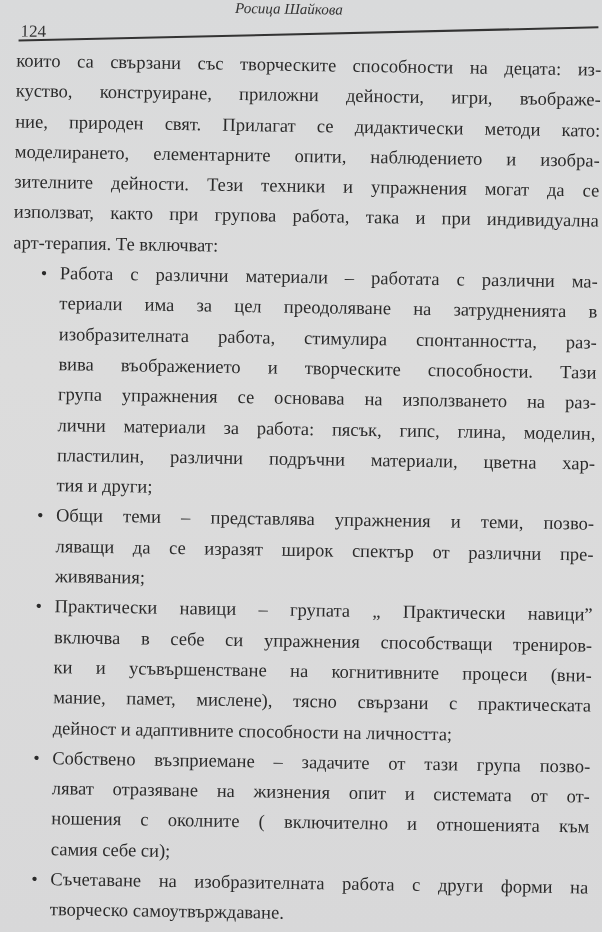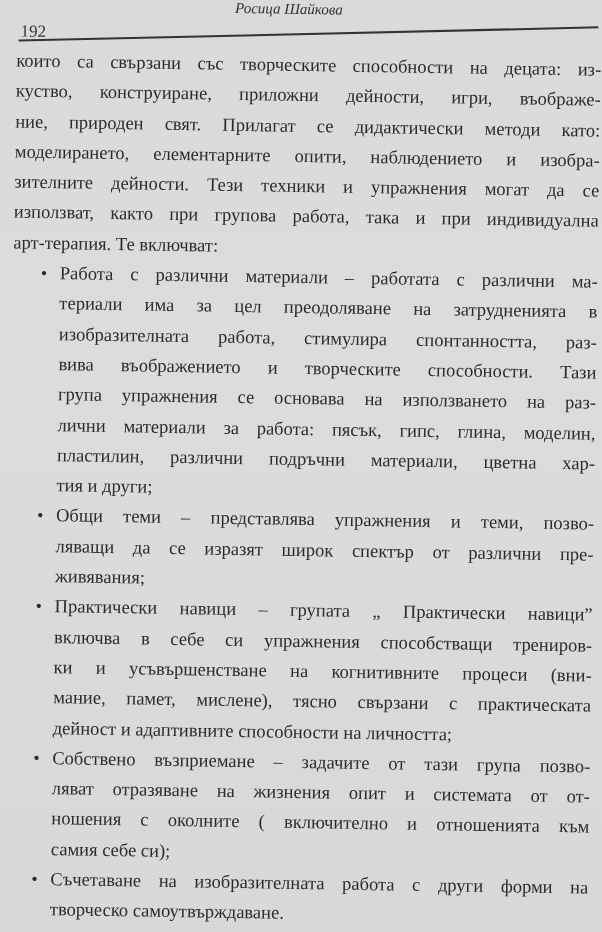--- a/index.html
+++ b/index.html
@@ -39,21 +39,21 @@
     position: absolute; left: 28px; top: 0; font-size: 18px;
   }
   .gap { height: 30px; }
 </style>
 </head>
 <body>
 
 <div class="page">
   <div class="running-head">
     <span class="author">Росица Шайкова</span>
-    <span class="page-number">192</span>
+    <span class="page-number">124</span>
     <div class="head-rule"></div>
   </div>
 
   <div class="body-text">
     <div>
       <span class="line justify">които са свързани със творческите способности на децата: из-</span>
       <span class="line justify">куство, конструиране, приложни дейности, игри, въображе-</span>
       <span class="line justify">ние, природен свят. Прилагат се дидактически методи като:</span>
       <span class="line justify">моделирането, елементарните опити, наблюдението и изобра-</span>
       <span class="line justify">зителните дейности. Тези техники и упражнения могат да се</span>

